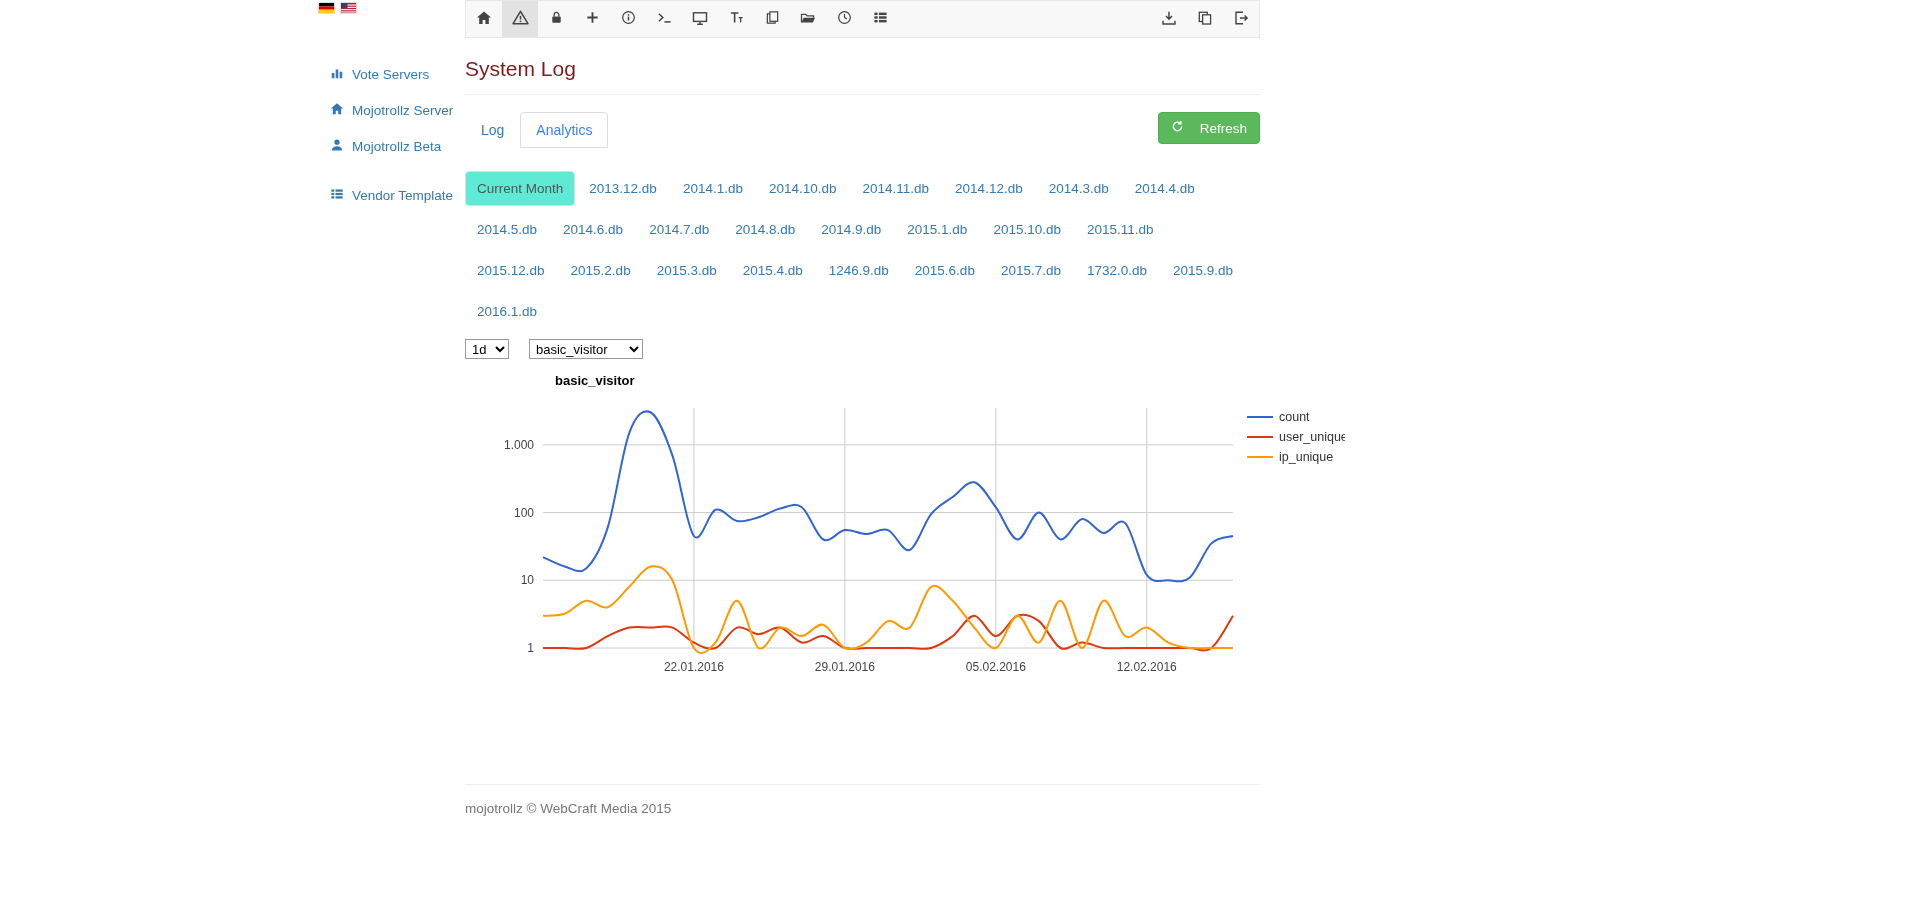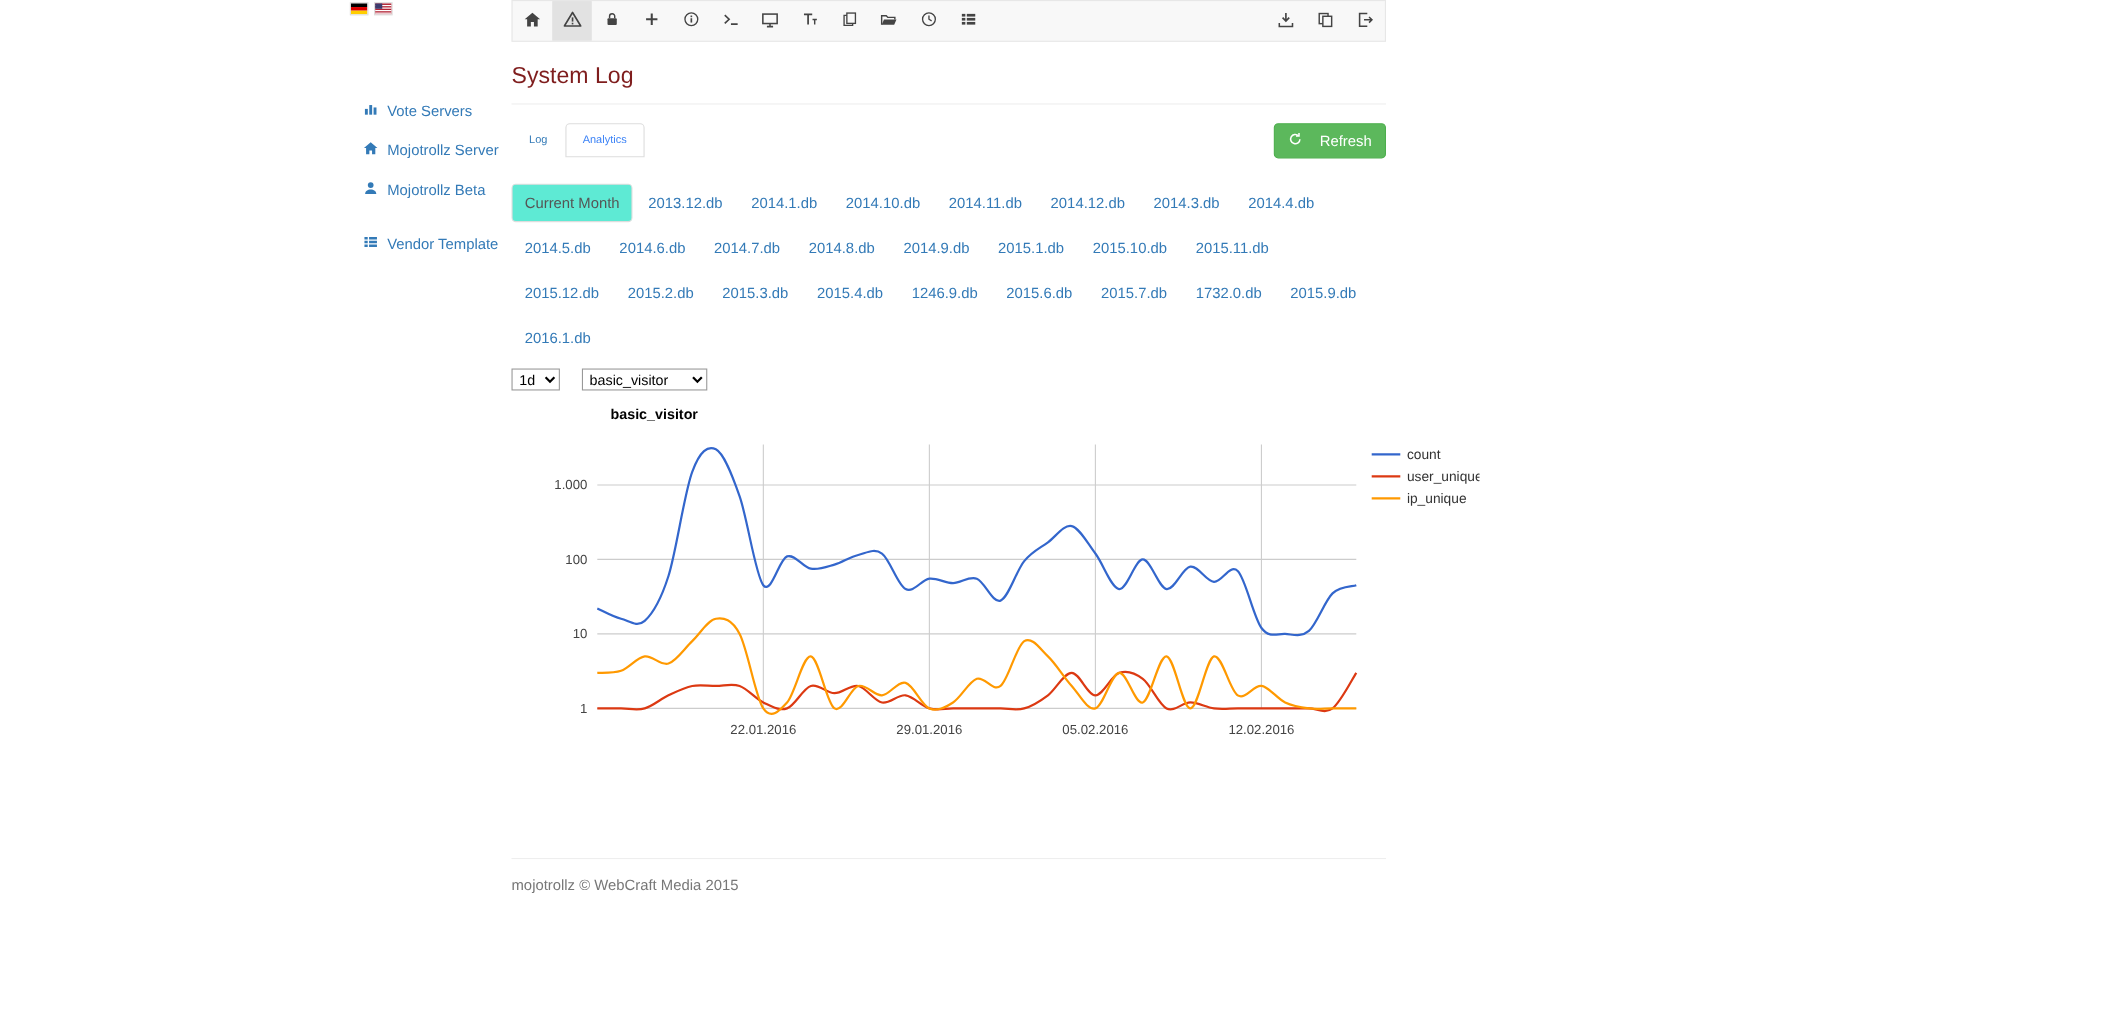--- a/index.html
+++ b/index.html
@@ -4,37 +4,37 @@
 <style>
   *{box-sizing:border-box;margin:0;padding:0}
   html,body{background:#fff}
   body{font-family:"Liberation Sans",sans-serif;font-size:14px;color:#333;min-width:1919px;min-height:923px}
   .page{width:930px;margin-left:330px;position:relative;padding-top:0}
   
   .flags{position:absolute;top:2px;left:-12px;display:flex;gap:5px}
   .flag{display:inline-block;cursor:pointer;line-height:0;border:1px solid #ddd}
   
   .layout{display:flex}
-  .sidebar{width:135px;flex:none;padding-top:92px}
+  .sidebar{width:135px;flex:none;padding-top:66px}
   .side-item{display:flex;align-items:center;gap:8px;color:#337ab7;font-size:13.5px;margin-bottom:19px;cursor:pointer;white-space:nowrap}
   .side-item svg{flex:none}
   .side-item.gapped{margin-top:32px}
   .main{flex:1;min-width:0}
   .narrow{width:795px}
   
   .toolbar{height:38px;background:#f8f8f8;border:1px solid #e7e7e7;display:flex;align-items:stretch}
   .tbtn{width:36px;display:flex;align-items:center;justify-content:center;cursor:pointer}
   .tbtn.active{background:#e2e2e2}
   .tspacer{flex:1}
   
   .page-title{font-size:21px;font-weight:500;color:#7f1d1d;margin:19px 0 13px 0}
   hr{border:none;border-top:1px solid #eee;margin:0}
   
   .tabs-row{display:flex;align-items:flex-start;margin-top:17px}
-  .tab{padding:9px 15px;font-size:10px;color:#337ab7;cursor:pointer;border:1px solid transparent;border-radius:4px 4px 0 0}
+  .tab{padding:9px 15px;font-size:14px;color:#337ab7;cursor:pointer;border:1px solid transparent;border-radius:4px 4px 0 0}
   .tab.active{color:#3b82f6;border-color:#ddd;background:#fff;cursor:default}
   .refresh-btn{margin-left:auto;display:flex;align-items:center;gap:16px;background:#5cb85c;border:1px solid #4cae4c;color:#fff;font-size:13.5px;padding:7px 12px;border-radius:4px;cursor:pointer;font-family:inherit}
   
   .db-tabs{list-style:none;display:flex;flex-wrap:wrap;width:795px;margin-top:23px}
   .db-tab{padding:9px 11px;margin:0 2px 6px 0;font-size:13.5px;color:#337ab7;cursor:pointer;border:1px solid transparent;border-radius:4px;white-space:nowrap}
   .db-tab.active{color:#555;border-color:#ddd;background:#5eead4;cursor:default}
   
   .controls{display:flex;gap:20px;margin-top:4px}
   .controls select{font-family:inherit;font-size:13px;border:1px solid #999;background:#fff;padding:1px 2px;height:20px}
   

